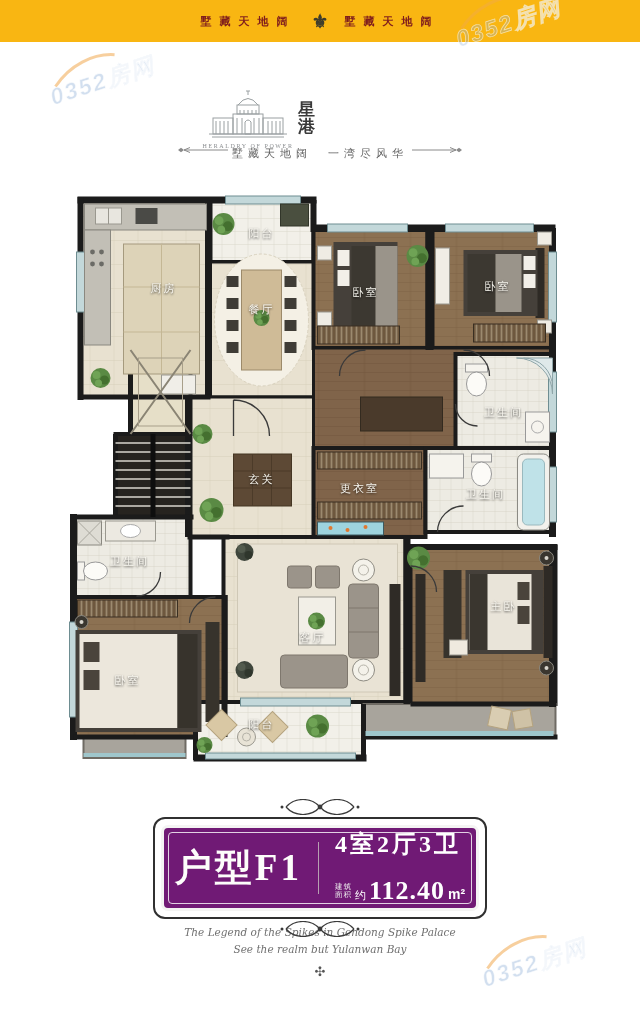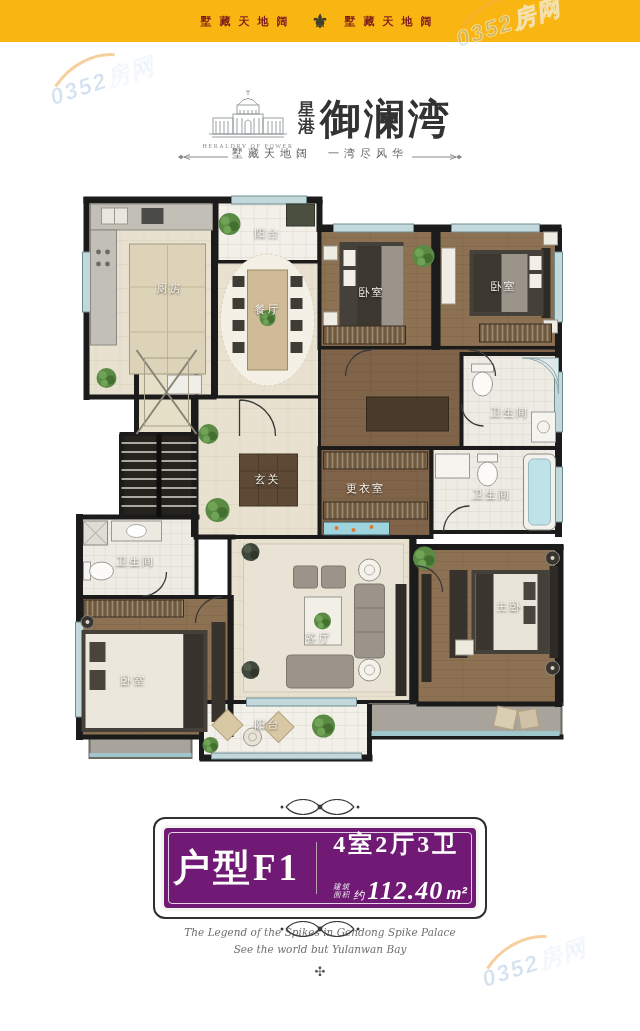--- a/index.html
+++ b/index.html
@@ -19,46 +19,46 @@
   .wm2{left:452px;top:-6px;opacity:.8;}
   .wm3{left:478px;top:934px;}
   
   .logo-section{position:absolute;top:88px;left:0;width:640px;height:82px;}
   .building{position:absolute;left:202px;top:0px;width:92px;text-align:center;color:#8f9396;}
   .heraldry{font-size:6px;letter-spacing:1.6px;color:#8a8d90;margin-top:1px;font-family:"Liberation Serif",serif;}
   .seal{position:absolute;left:298px;top:13px;display:flex;flex-direction:column;line-height:1.02;
         font-size:17px;font-weight:bold;color:#3a3a3a;font-family:"Liberation Serif",serif;}
   .brand{position:absolute;left:320px;top:4px;font-size:41px;font-weight:bold;color:#333;
          letter-spacing:3px;font-family:"Liberation Serif",serif;}
-  .tagline-row{position:absolute;top:58px;left:0;width:640px;display:flex;align-items:flex-end;
+  .tagline-row{position:absolute;top:58px;left:0;width:640px;display:flex;align-items:flex-start;
          justify-content:center;gap:4px;}
   .tagline-row .tg{font-size:11px;color:#5f5f5f;letter-spacing:5px;}
   
-  .plan{position:absolute;top:192px;left:70px;width:506px;height:572px;}
+  .plan{position:absolute;top:192px;left:64px;width:506px;height:572px;}
   .plan svg{display:block;}
   .rlabel{fill:#f8f6ef;font-size:11px;letter-spacing:2px;font-family:"Liberation Sans",sans-serif;
           filter:drop-shadow(0 1px 1px rgba(0,0,0,0.65));}
   
   .badge{position:absolute;top:799px;left:50%;transform:translateX(-50%);width:334px;text-align:center;z-index:3;}
   .flourish{display:block;margin:0 auto;}
   .flourish.bottom{transform:scaleY(-1);}
   .plaque-wrap{border:2px solid #303030;border-radius:12px;padding:6px;margin:2px 0;}
   .plaque{position:relative;background:#701a75;border:3px solid #f4f4f3;border-radius:7px;
           display:flex;align-items:center;justify-content:center;gap:16px;padding:10px 8px;height:60px;}
   .plaque-inner{position:absolute;inset:4px;border:1px solid rgba(255,255,255,0.8);border-radius:4px;pointer-events:none;}
   .type-name{font-size:37px;font-weight:bold;color:#fdfdfb;letter-spacing:3px;
              font-family:"Liberation Serif",serif;white-space:nowrap;}
   .vline{width:1px;height:52px;background:#cfccc5;opacity:.75;}
   .spec-col{display:flex;flex-direction:column;align-items:flex-start;line-height:1.1;}
   .spec{font-size:24px;font-weight:bold;color:#fff;letter-spacing:3px;font-family:"Liberation Serif",serif;}
-  .area-row{display:flex;align-items:baseline;gap:3px;margin-top:20px;color:#fff;font-style:italic;}
+  .area-row{display:flex;align-items:baseline;gap:3px;margin-top:20px;color:#fff;}
   .area-pre{display:flex;flex-direction:column;font-size:7.5px;line-height:1.15;color:#eee;letter-spacing:1px;align-self:center;}
   .approx{font-size:11px;}
   .area-val{font-size:26px;font-weight:bold;font-family:"Liberation Serif",serif;letter-spacing:1px;}
-  .area-unit{font-size:17px;font-weight:bold;}
+  .area-unit{font-size:14px;font-weight:bold;}
   
   .footer{position:absolute;top:924px;left:0;width:640px;text-align:center;
           font-family:"DejaVu Serif",serif;font-style:italic;color:#6f6f6f;
           font-size:10.5px;line-height:1.6;z-index:2;}
   .footer .orn{font-style:normal;font-size:13px;color:#555;margin-top:4px;}
 </style>
 </head>
 <body>
 
 <div class="page">
@@ -105,21 +105,20 @@
           <path d="M39,34 Q42,30 45,34 V46 H39 Z"></path>
           <path d="M3,46 H81 M6,49 H78"></path>
         </g>
       </svg>
       <div class="heraldry">HERALDRY OF POWER</div>
     </div>
     <div class="seal">
       <span>星</span>
       <span>港</span>
     </div>
-    <div class="brand">御澜湾</div>
     <div class="tagline-row">
       <svg width="52" height="8" viewBox="0 0 52 8">
         <path d="M8,4 H52" stroke="#8a8a8a" stroke-width="1"></path>
         <path d="M8,4 L14,1.5 M8,4 L14,6.5" stroke="#8a8a8a" stroke-width="1" fill="none"></path>
         <path d="M2,4 L5,1.8 L8,4 L5,6.2 Z" fill="#8a8a8a"></path>
       </svg>
       <span class="tg">墅藏天地阔　一湾尽风华</span>
       <svg width="52" height="8" viewBox="0 0 52 8" style="transform:scaleX(-1)">
         <path d="M8,4 H52" stroke="#8a8a8a" stroke-width="1"></path>
         <path d="M8,4 L14,1.5 M8,4 L14,6.5" stroke="#8a8a8a" stroke-width="1" fill="none"></path>
@@ -446,17 +445,17 @@
         <path d="M50,8 C59,-2 75,-2 84,8 M50,8 C59,18 75,18 84,8"></path>
       </g>
       <circle cx="50" cy="8" r="2.4" fill="#3a3a3a"></circle>
       <circle cx="12" cy="8" r="1.5" fill="#3a3a3a"></circle>
         <circle cx="88" cy="8" r="1.5" fill="#3a3a3a"></circle>
     </svg>
   </section>
 
   <footer class="footer">
     <div>The Legend of the Spikes in Gendong Spike Palace</div>
-    <div>See the world but Yulanwan Bay</div>
+    <div>See the realm but Yulanwan Bay</div>
     <div class="orn">✣</div>
   </footer>
 
 </div>
 
 </body></html>

